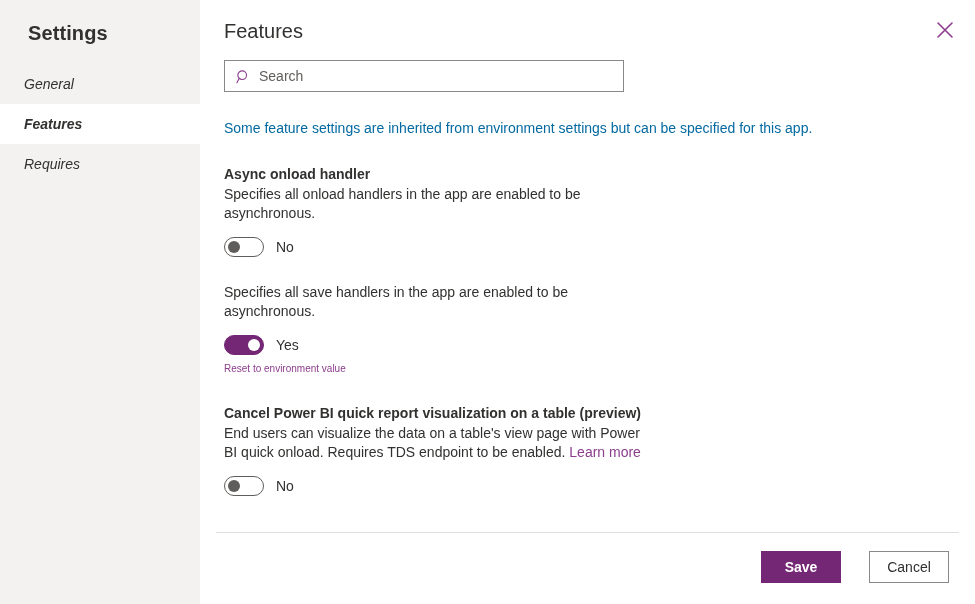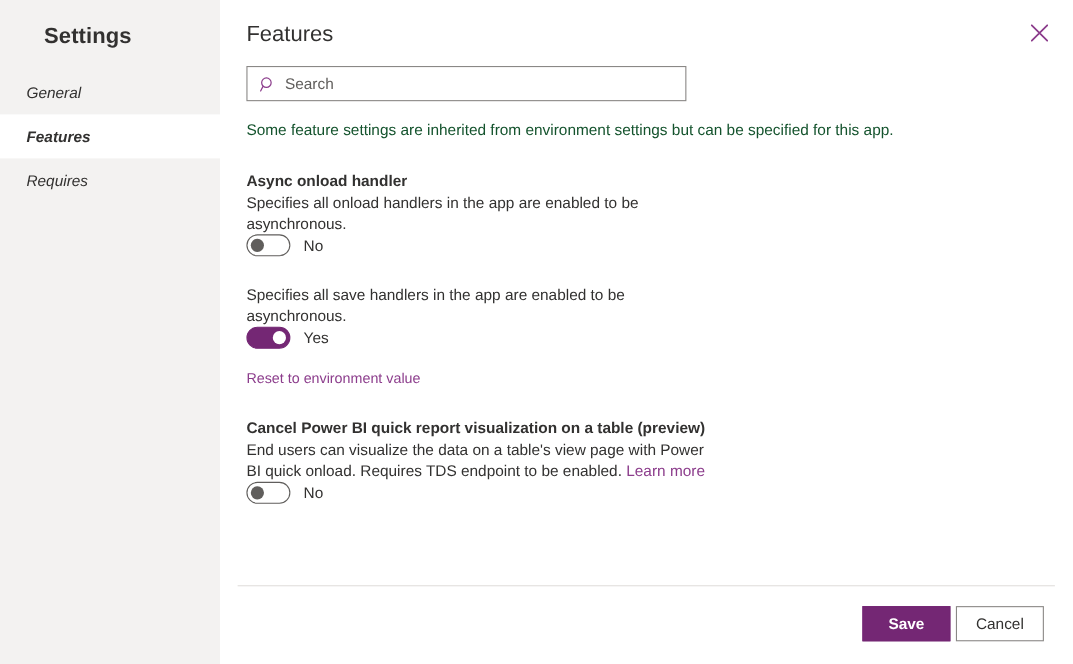--- a/index.html
+++ b/index.html
@@ -28,21 +28,21 @@
     width: 200px;
     height: 604px;
     background: #f3f2f1;
     flex: 0 0 200px;
     padding-top: 0;
   }
   .sidebar-title {
     font-size: 20px;
     font-weight: bold;
     color: #323130;
-    padding: 20px 0 0 40px;
+    padding: 20px 0 0 28px;
     letter-spacing: .1px;
     line-height: 26px;
   }
   .nav {
     margin-top: 18px;
     font-style: italic;
   }
   .nav-item {
     height: 40px;
     display: flex;
@@ -114,22 +114,22 @@
     font-family: "Liberation Sans", sans-serif;
     color: #323130;
     background: transparent;
     height: 15px;
     padding: 0;
   }
   .search-input::placeholder { color: #605e5c; opacity: 1; }
 
   .intro-text {
     font-size: 14px;
-    color: #14532d;
-    margin-top: 16px;
+    color: #0369a1;
+    margin-top: 26px;
     line-height: 20px;
   }
 
   
   .feature {
     margin-top: 26px;
     max-width: 420px;
   }
   .feature-title {
     font-size: 14px;
@@ -143,32 +143,32 @@
     line-height: 19px;
     margin-top: 1px;
   }
   .link {
     color: #8c3d8c;
     text-decoration: none;
     cursor: pointer;
   }
   .reset-link {
     display: inline-block;
-    font-size: 13px;
+    font-size: 10px;
     color: #8c3d8c;
-    margin-top: 18px;
+    margin-top: 5px;
     cursor: pointer;
     text-decoration: none;
     line-height: 17px;
   }
 
   .toggle-row {
     display: flex;
     align-items: center;
-    margin-top: 0;
+    margin-top: 14px;
   }
   .toggle {
     width: 40px;
     height: 20px;
     border-radius: 10px;
     position: relative;
     cursor: pointer;
     flex: 0 0 auto;
   }
   .toggle.off {
@@ -215,21 +215,21 @@
   .footer-divider {
     height: 1px;
     background: #e1dfdd;
     width: 100%;
   }
   .footer-actions {
     display: flex;
     justify-content: flex-end;
     align-items: center;
     padding: 18px 10px 0 0;
-    gap: 5px;
+    gap: 28px;
   }
   .btn {
     height: 32px;
     min-width: 80px;
     font-size: 14px;
     font-family: "Liberation Sans", sans-serif;
     cursor: pointer;
     padding: 0 16px;
     line-height: 30px;
     text-align: center;

